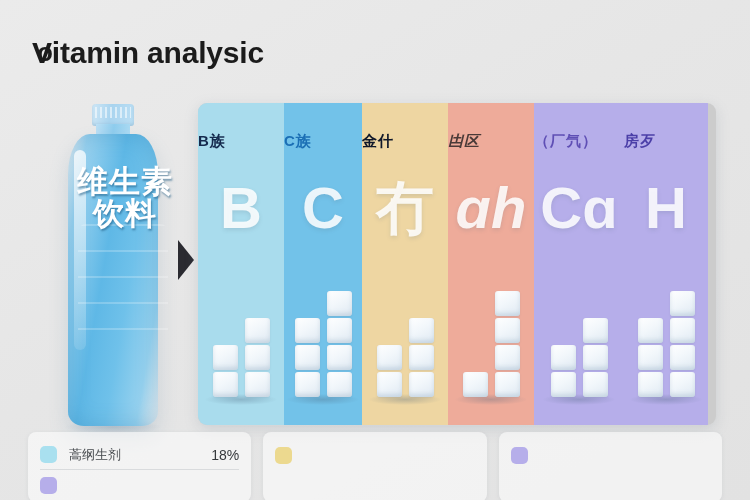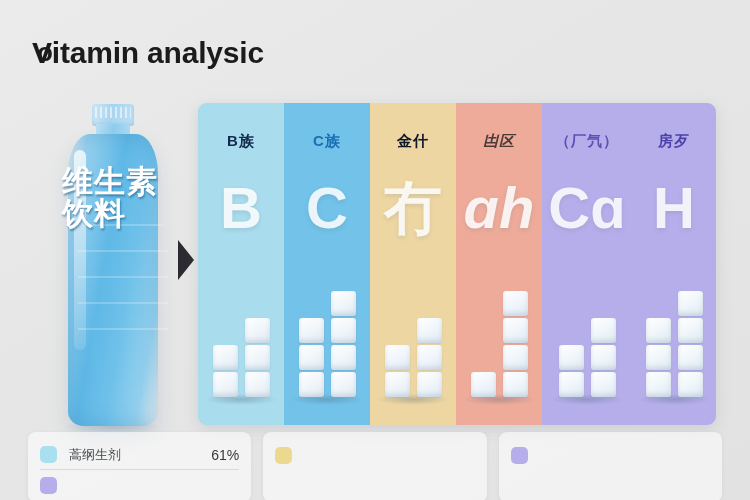--- a/index.html
+++ b/index.html
@@ -91,23 +91,23 @@
   .bottle-rings {
     position:absolute; left:10px; top:90px;
     width:90px; height:120px;
     background: repeating-linear-gradient(180deg,
       rgba(255,255,255,.22) 0 2px,
       rgba(255,255,255,0) 2px 26px);
     border-radius: 8px;
   }
   .bottle-label {
     position: absolute;
-    left: 4px; top: 62px;
+    left: 12px; top: 62px;
     width: 110px;
-    text-align: left;
+    text-align: center;
     font-size: 31px;
     font-weight: 700;
     line-height: 1.04;
     color: #ffffff;
     text-shadow: 1px 2px 2px rgba(30,90,130,.55);
     letter-spacing: 1px;
   }
   .bottle-shadow {
     position:absolute; left: 6px; bottom:-8px;
     width: 98px; height: 14px;
@@ -134,21 +134,20 @@
     overflow: hidden;
     display: flex;
     box-shadow: 0 4px 14px rgba(120,130,145,.22);
     background: #ccc;
   }
   .col {
     position: relative;
     height: 100%;
     display: flex;
     flex-direction: column;
-    align-items: center;
   }
   .col-header {
     margin-top: 29px;
     font-size: 15px;
     font-weight: 700;
     letter-spacing: 1px;
     white-space: nowrap;
   }
   .col-bigletter {
     position:absolute;
@@ -262,21 +261,21 @@
             <div class="cube"></div>
             <div class="cube"></div>
           </div>
           <div class="stack">
             <div class="cube"></div>
             <div class="cube"></div>
             <div class="cube"></div>
           </div>
         </div>
       </div>
-      <div class="col" style="width: 86px; background: rgb(114, 194, 233);">
+      <div class="col" style="width: 78px; background: rgb(114, 194, 233);">
         <div class="col-header" style="color: rgb(27, 111, 181);">C族</div>
         <div class="col-bigletter">C</div>
         <div class="chart-shadow"></div>
         <div class="chart">
           <div class="stack">
             <div class="cube"></div>
             <div class="cube"></div>
             <div class="cube"></div>
           </div>
           <div class="stack">
@@ -353,21 +352,21 @@
           </div>
         </div>
       </div>
     </div>
 
   <div class="legend" id="legend">
       <div class="legend-card">
         <div class="legend-row">
           <div class="legend-swatch" style="background: rgb(169, 224, 239);"></div>
           <div class="legend-label">蒿纲生剂</div>
-          <div class="legend-value">61%</div>
+          <div class="legend-value">18%</div>
         </div>
         <div class="legend-row">
           <div class="legend-swatch" style="background: rgb(182, 174, 234);"></div>
           <div class="legend-label"></div>
           <div class="legend-value"></div>
         </div>
       </div>
       <div class="legend-card">
         <div class="legend-row">
           <div class="legend-swatch" style="background: rgb(236, 217, 143);"></div>

